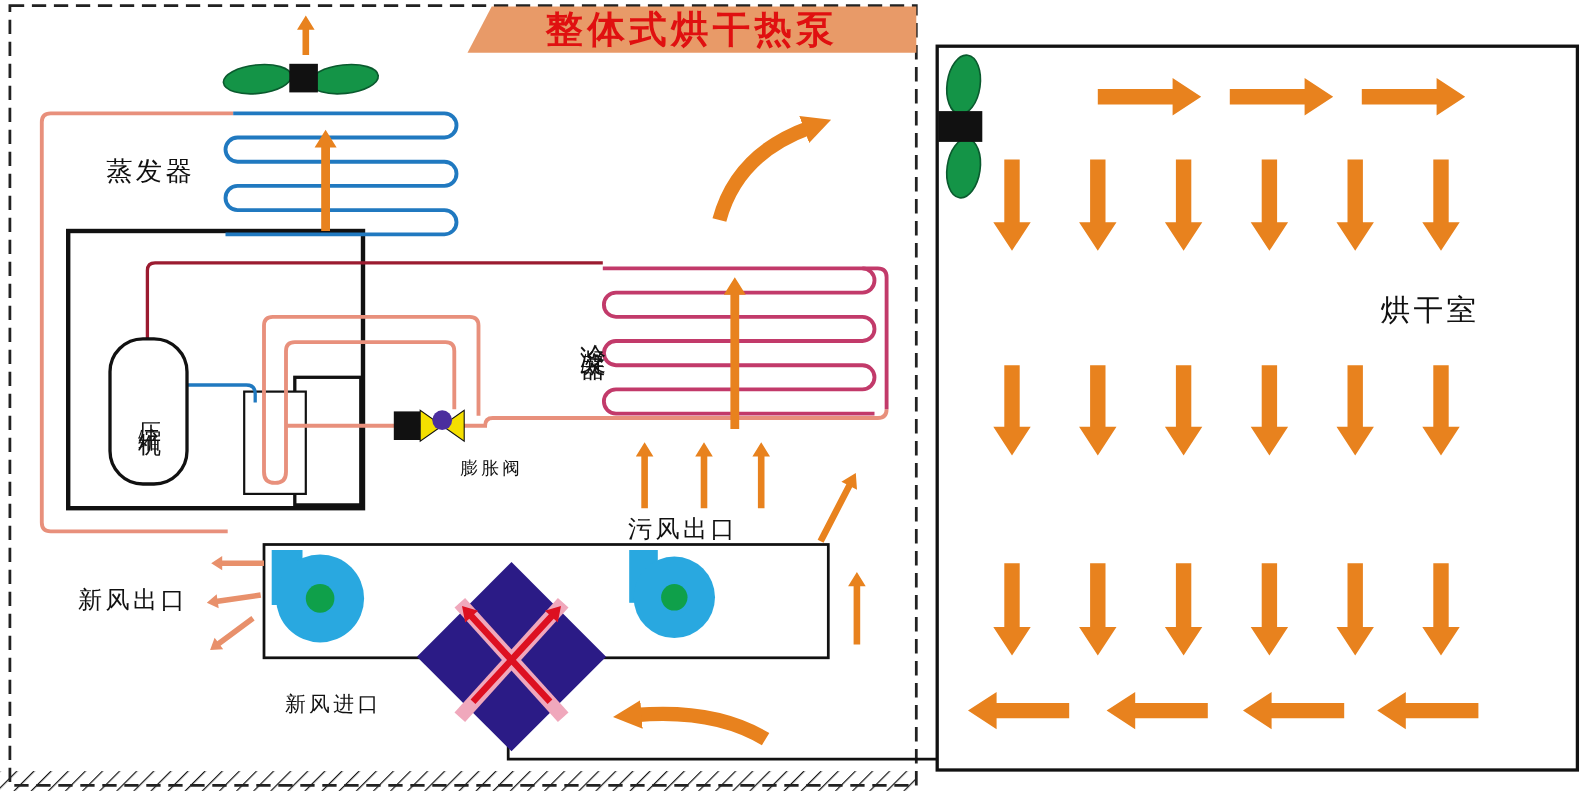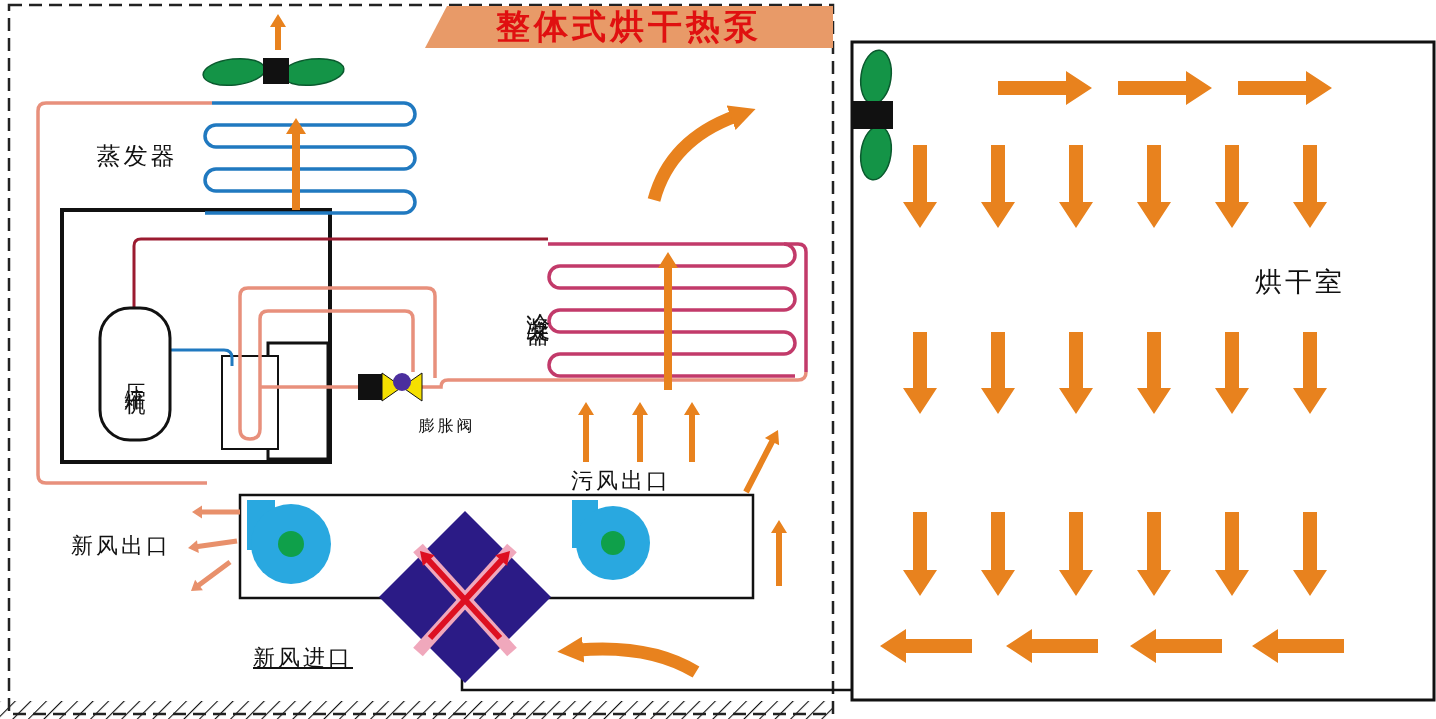--- a/index.html
+++ b/index.html
@@ -144,17 +144,17 @@
 <div class="label vlabel" style="left:135px;top:374px;font-size:21px;">压缩机</div>
 
 <div class="label vlabel" style="left:538px;top:301px;font-size:24px;">冷凝器</div>
 
 <div class="label" style="left:447px;top:426px;font-size:16px;">膨胀阀</div>
 
 <div class="label" style="left:621px;top:481px;font-size:22px;">污风出口</div>
 
 <div class="label" style="left:121px;top:546px;font-size:22px;">新风出口</div>
 
-<div class="label" style="left:303px;top:658px;font-size:22px;text-decoration:underline;">新风进口</div>
+<div class="label" style="left:303px;top:640px;font-size:19px;">新风进口</div>
 
 <div class="label" style="left:1300px;top:282px;font-size:27px;">烘干室</div>
 
 </div>
 
 </body></html>

